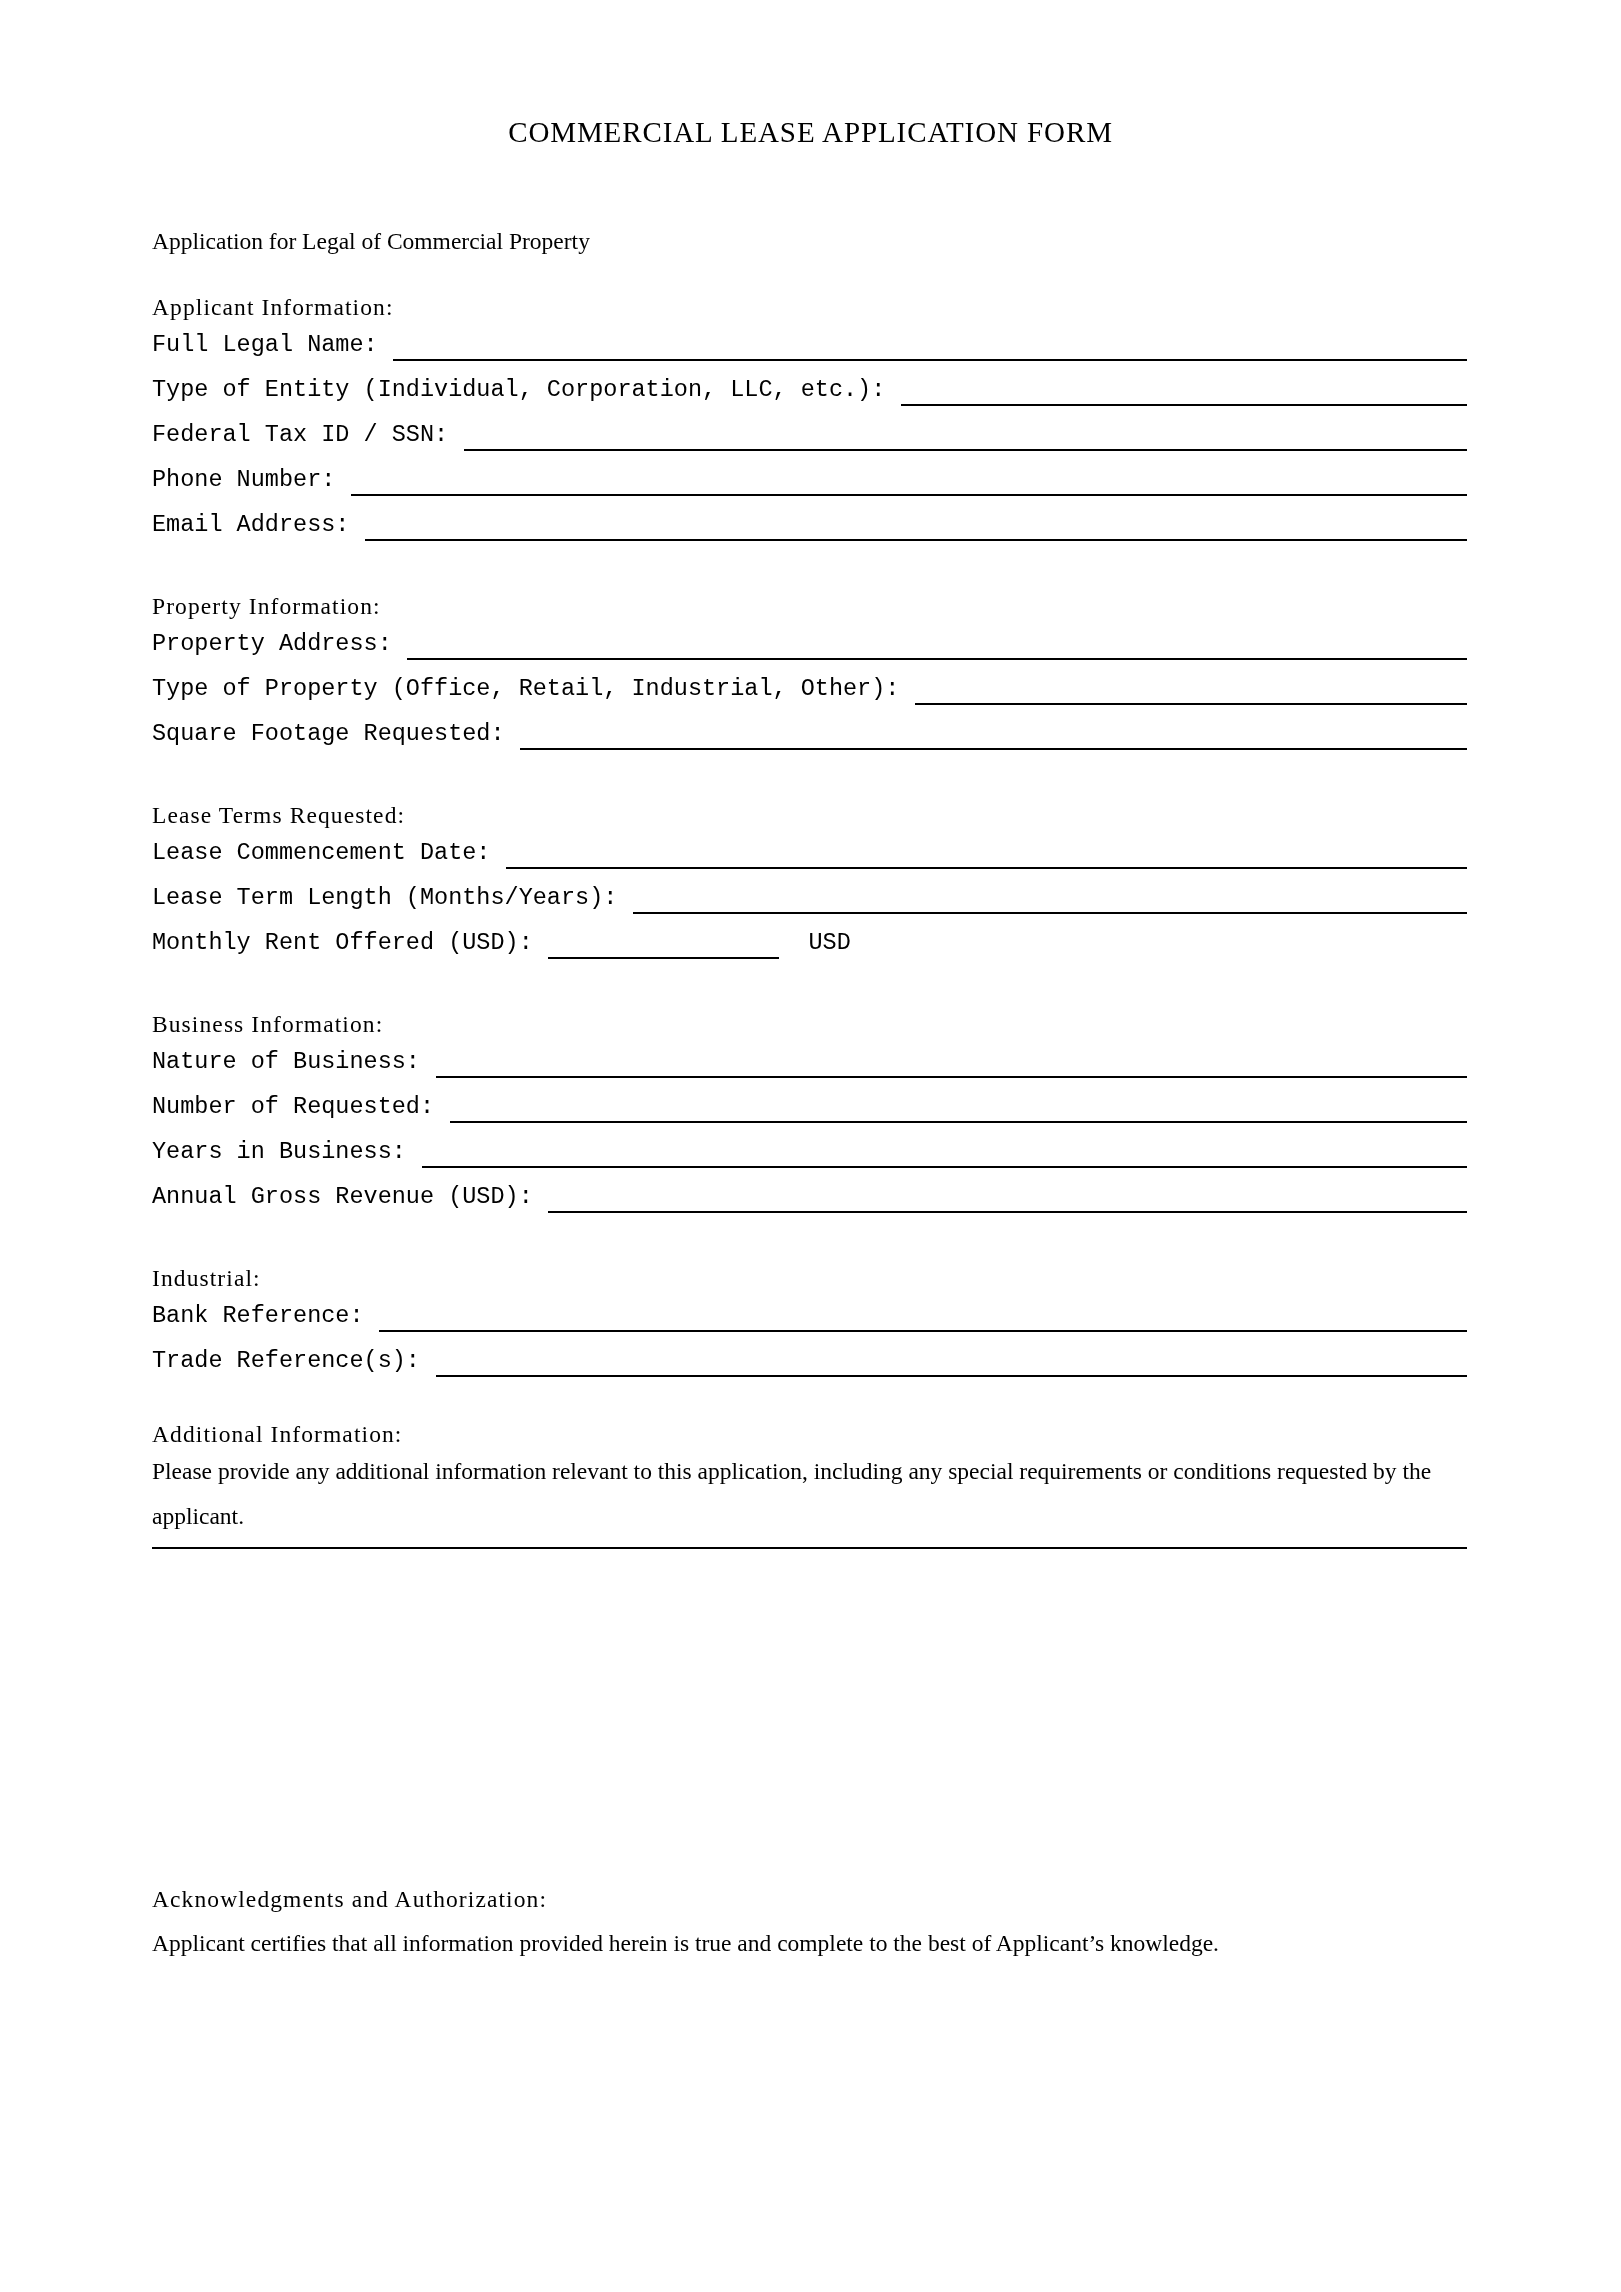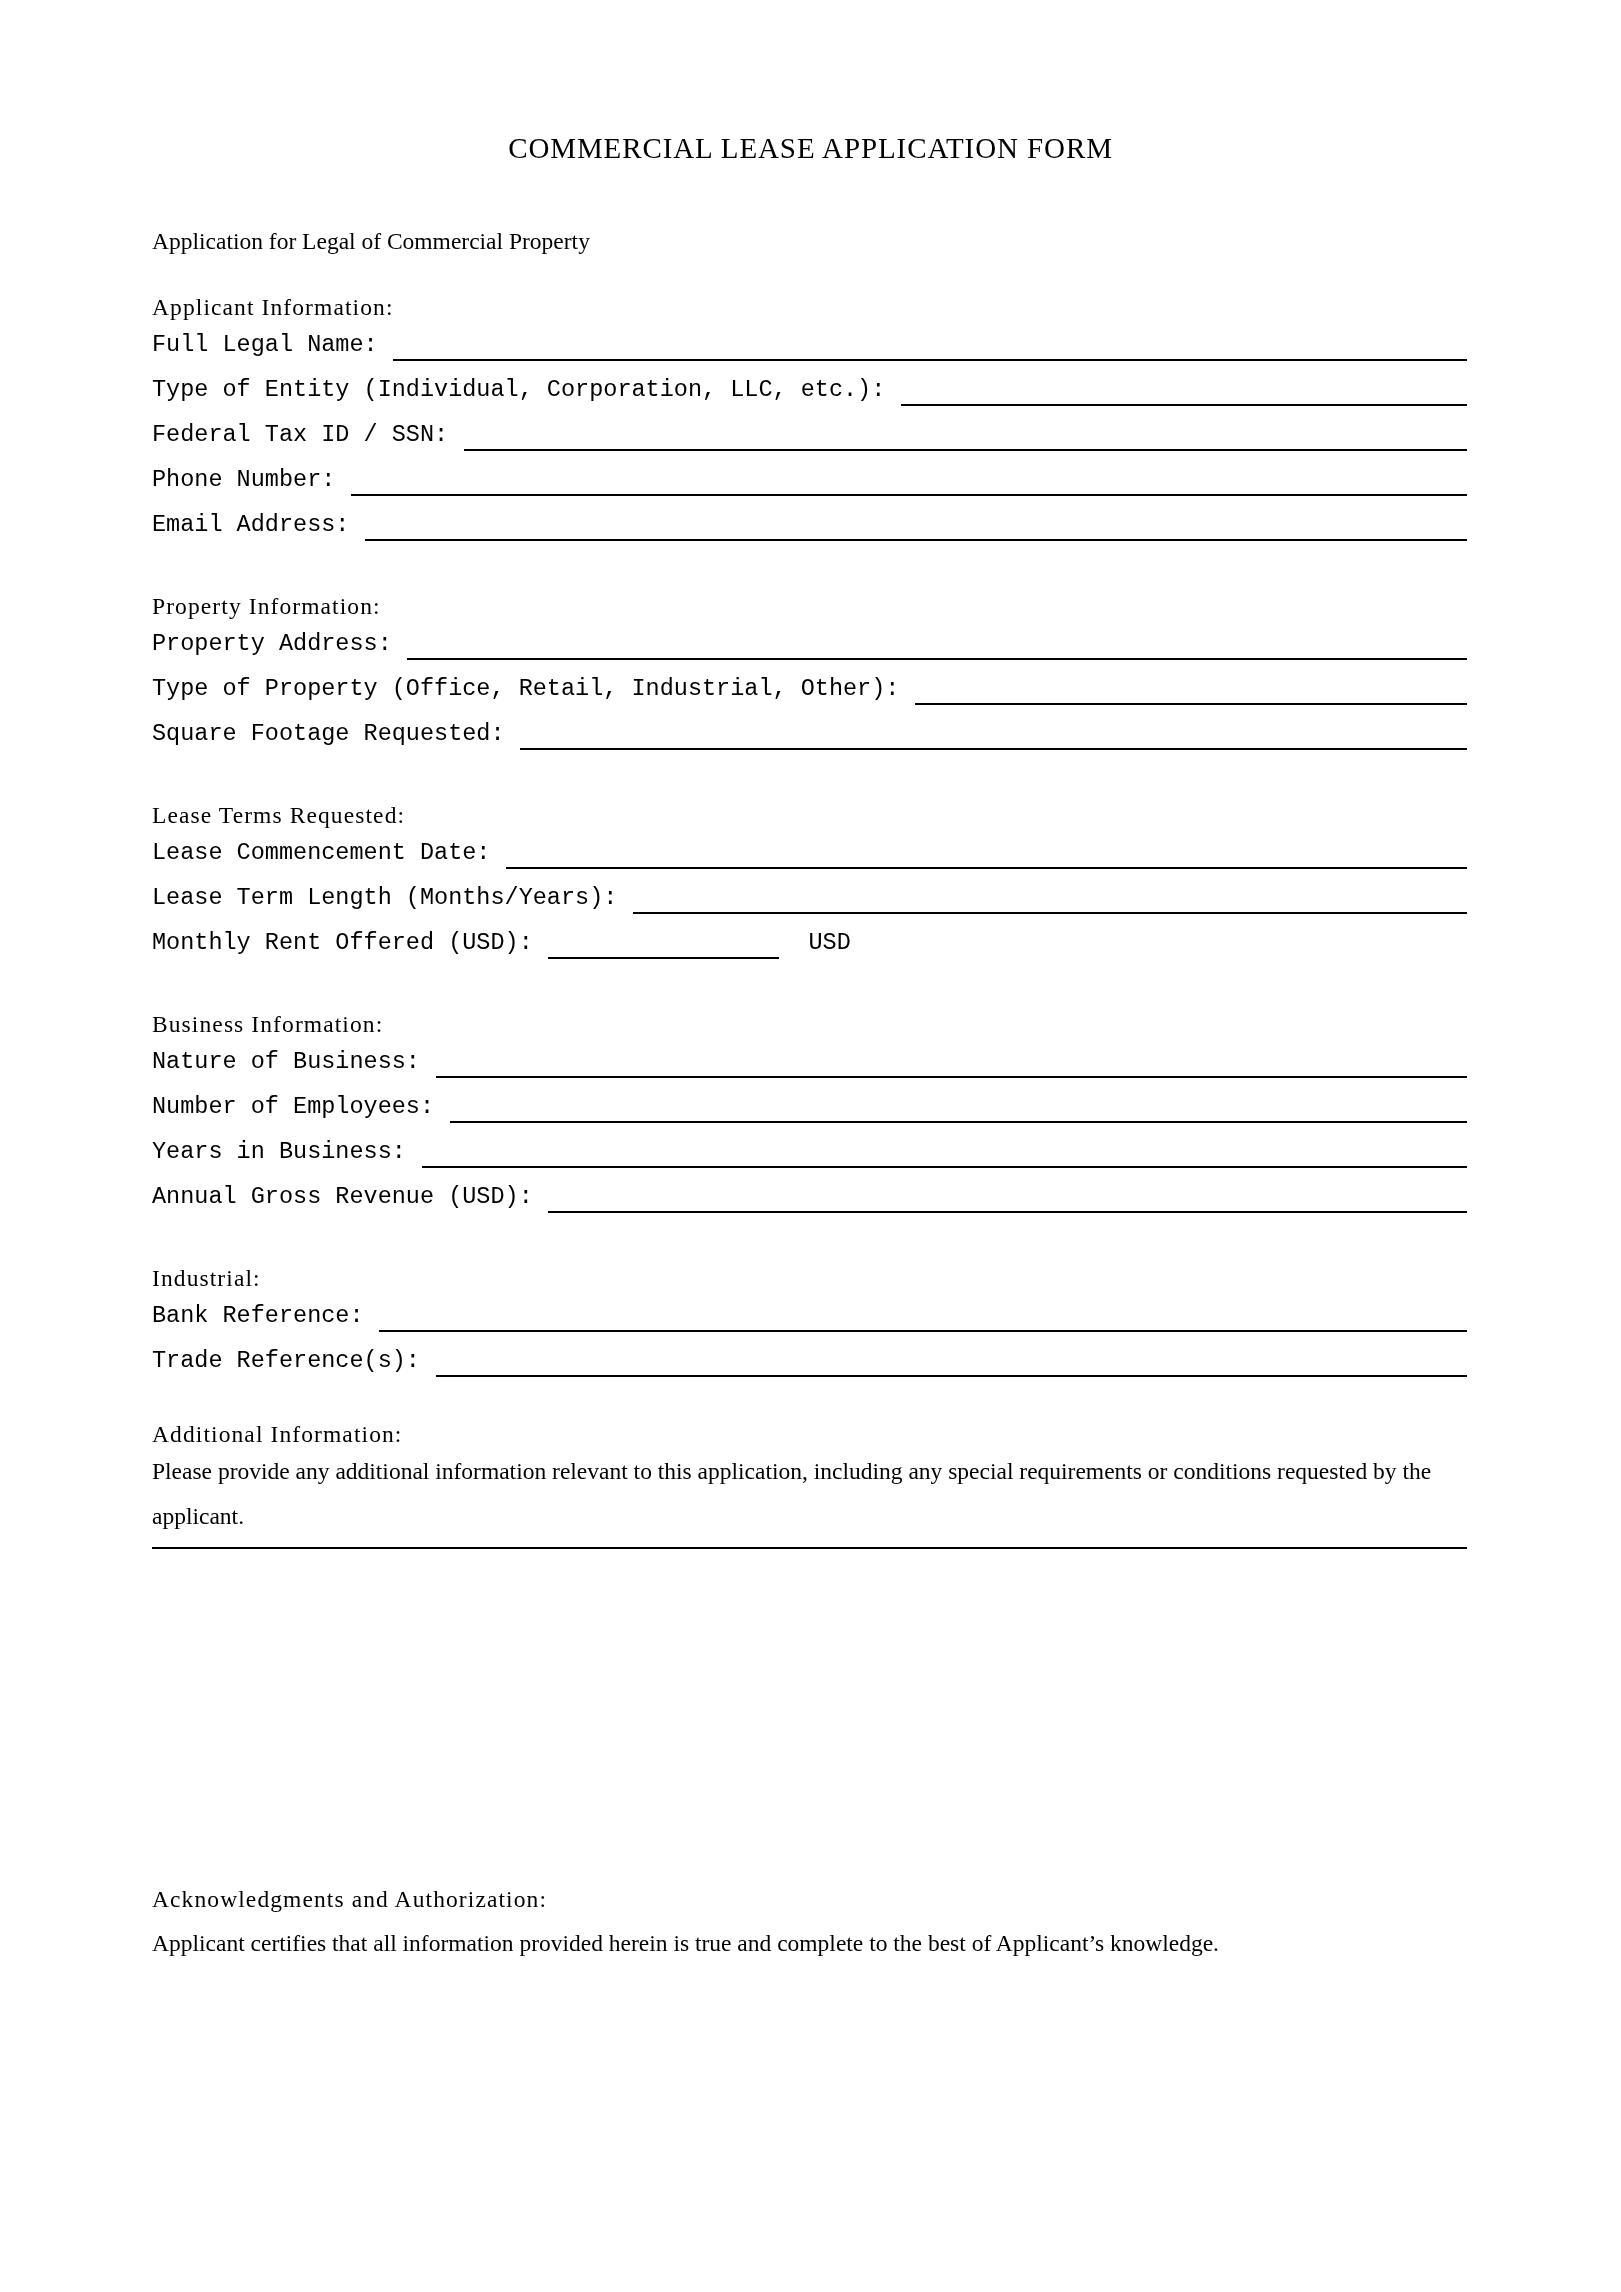--- a/index.html
+++ b/index.html
@@ -20,21 +20,21 @@
     position: absolute;
     inset: 0;
     background: #ffffff;
   }
 
   
   .doc-title {
     position: absolute;
     left: 0;
     right: 0;
-    top: 132px;
+    top: 116px;
     text-align: center;
     font-size: 29px;
     letter-spacing: 0.9px;
     white-space: nowrap;
   }
 
   
   .content {
     position: absolute;
     left: 152px;
@@ -216,21 +216,21 @@
 
     <div class="section">
       <div class="section-heading">Business Information:</div>
 
       <div class="field-row">
         <span class="field-label pad-16">Nature of Business:</span>
         <span class="field-rule"></span>
       </div>
 
       <div class="field-row">
-        <span class="field-label pad-16">Number of Employees:</span>
+        <span class="field-label pad-16">Number of Requested:</span>
         <span class="field-rule"></span>
       </div>
 
       <div class="field-row">
         <span class="field-label pad-16">Years in Business:</span>
         <span class="field-rule"></span>
       </div>
 
       <div class="field-row">
         <span class="field-label pad-16">Annual Gross Revenue (USD):</span>

